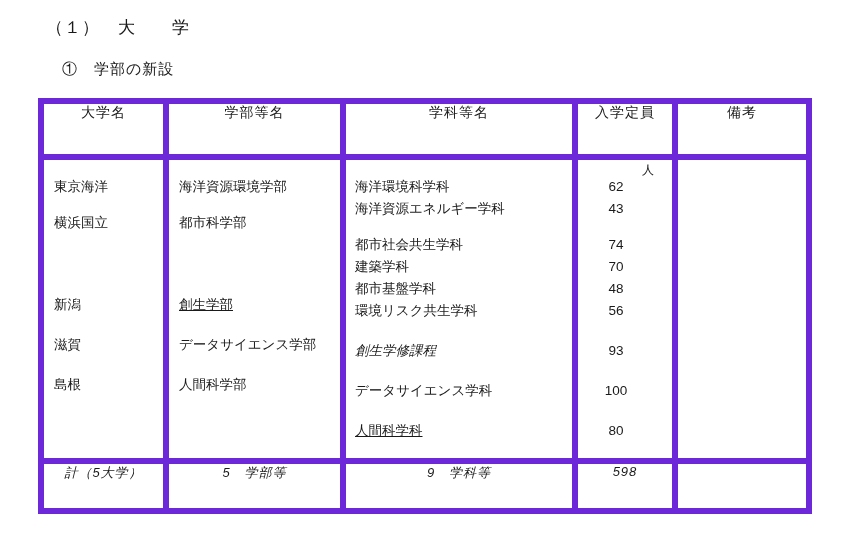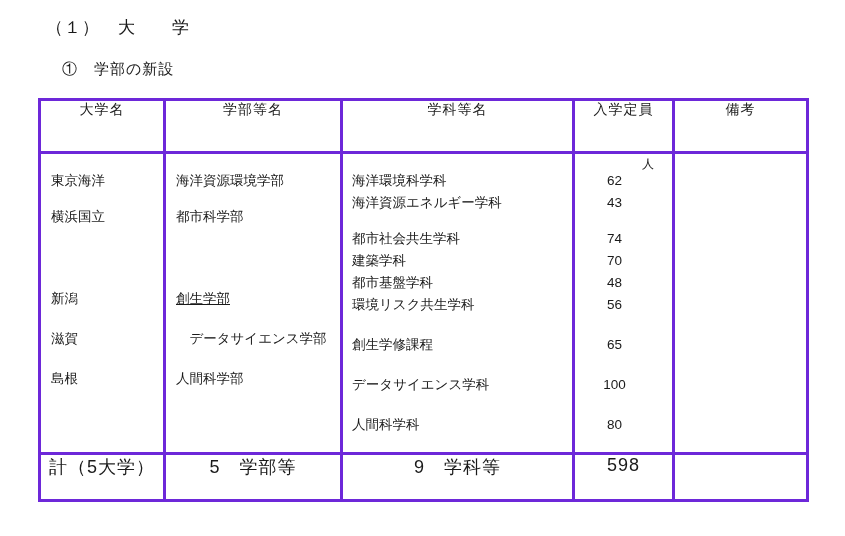--- a/index.html
+++ b/index.html
@@ -40,21 +40,21 @@
     position: absolute;
     left: 38px;
     top: 98px;
     width: 768px;
     border-collapse: collapse;
     table-layout: fixed;
     font-size: 13px;
   }
   table.main-table td,
   table.main-table th {
-    border: 3px solid #6d28d9;
+    border: 6px solid #6d28d9;
     padding: 0;
     vertical-align: top;
     font-weight: normal;
   }
   .col-uni { width: 125px; }
   .col-fac { width: 177px; }
   .col-dep { width: 232px; }
   .col-cap { width: 100px; }
   .col-note { width: 134px; }
 
@@ -93,23 +93,24 @@
 
   .cell-inner {
     min-height: 298px;
     position: relative;
   }
 
   tfoot td {
     height: 44px;
     text-align: center;
     vertical-align: middle;
-    font-size: 18px;
-    letter-spacing: 1px;
-    white-space: pre;
+    font-size: 13px;
+    letter-spacing: 1px;
+    white-space: pre;
+    font-style: italic;
   }
 
   .watermark {
     position: absolute;
     right: 16px;
     bottom: 8px;
     font-size: 26px;
     font-weight: bold;
     color: #d2d2d2;
     letter-spacing: -0.5px;
@@ -157,41 +158,41 @@
             <div class="grp" style="margin-top:18px;">滋賀</div>
             <div class="grp" style="margin-top:18px;">島根</div>
           </div>
         </td>
         <td class="body-cell">
           <div class="cell-inner">
             <div class="pad-top"></div>
             <div class="grp">海洋資源環境学部</div>
             <div class="grp">都市科学部</div>
             <div class="grp" style="margin-top:60px;text-decoration:underline;">創生学部</div>
-            <div class="grp" style="margin-top:18px;text-align:center;">データサイエンス学部</div>
+            <div class="grp" style="margin-top:18px;">データサイエンス学部</div>
             <div class="grp" style="margin-top:18px;">人間科学部</div>
           </div>
         </td>
         <td class="body-cell">
           <div class="cell-inner">
             <div class="pad-top"></div>
             <div class="grp dep"><span>海洋環境科学科</span><br><span>海洋資源エネルギー学科</span></div>
             <div class="grp dep"><span>都市社会共生学科</span><br><span>建築学科</span><br><span>都市基盤学科</span><br><span>環境リスク共生学科</span></div>
-            <div class="grp dep" style="margin-top:18px;"><span>創生学修課程</span></div>
+            <div class="grp dep" style="margin-top:18px;font-style:italic;"><span>創生学修課程</span></div>
             <div class="grp dep" style="margin-top:18px;"><span>データサイエンス学科</span></div>
-            <div class="grp dep" style="margin-top:18px;"><span>人間科学科</span></div>
+            <div class="grp dep" style="margin-top:18px;text-decoration:underline;"><span>人間科学科</span></div>
           </div>
         </td>
         <td class="body-cell">
           <div class="cell-inner">
             <div class="unit-label">人</div>
             <div class="pad-top"></div>
             <div class="grp cap"><span>62</span><br><span>43</span></div>
             <div class="grp cap"><span>74</span><br><span>70</span><br><span>48</span><br><span>56</span></div>
-            <div class="grp cap" style="margin-top:18px;"><span>65</span></div>
+            <div class="grp cap" style="margin-top:18px;"><span>93</span></div>
             <div class="grp cap" style="margin-top:18px;"><span>100</span></div>
             <div class="grp cap" style="margin-top:18px;"><span>80</span></div>
           </div>
         </td>
         <td class="body-cell">
           <div class="cell-inner">
             <div class="grp"></div>
           </div>
         </td>
       </tr>

